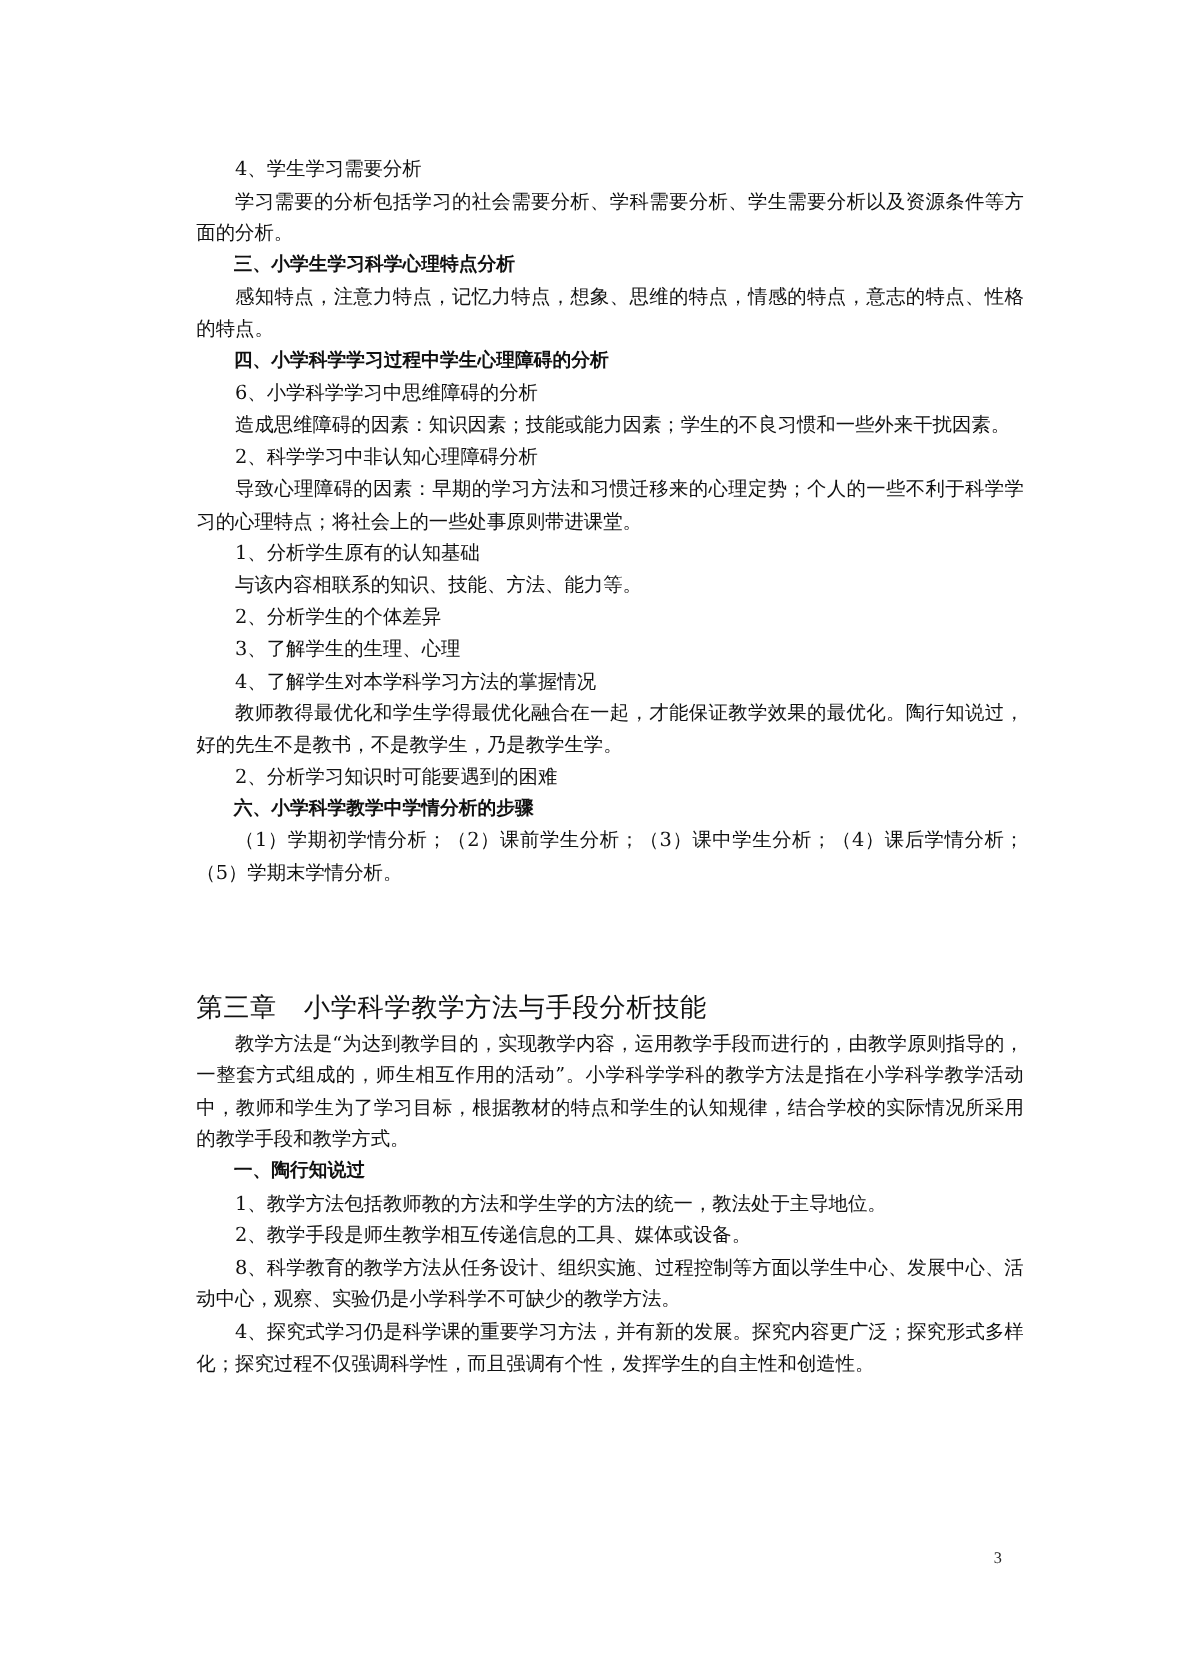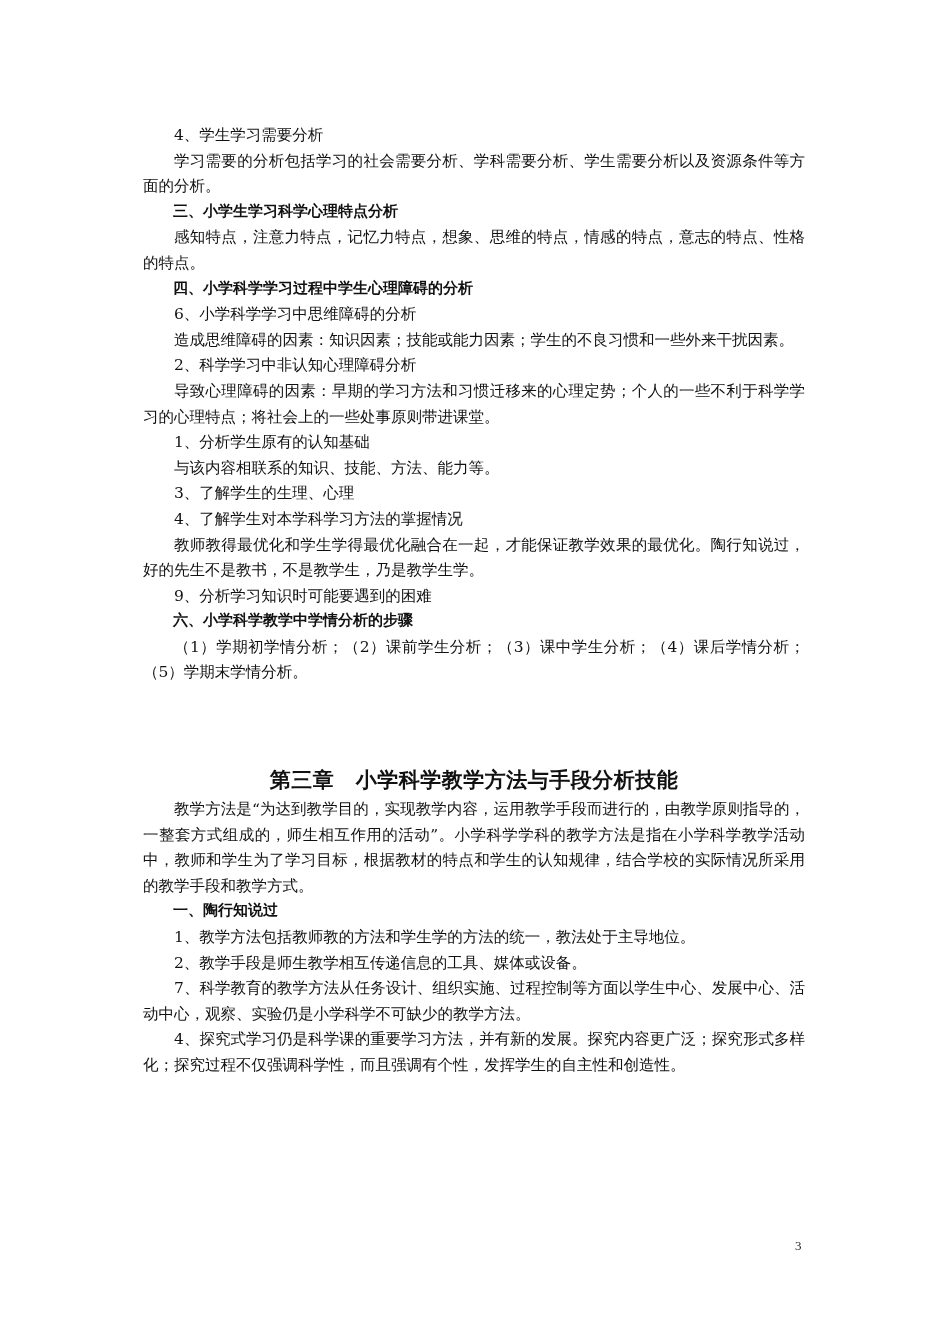--- a/index.html
+++ b/index.html
@@ -1,27 +1,27 @@
 <!DOCTYPE html>
 <html><head>
 <meta charset="utf-8">
 <style>
   html, body { margin: 0; padding: 0; background: #ffffff; }
   body { width: 950px; height: 1344px; position: relative; overflow: hidden; }
   .page {
-    position: absolute; left: 143px; top: 123px; width: 662px;
+    position: absolute; left: 157px; top: 123px; width: 662px;
     font-family: "DejaVu Serif", "Liberation Serif", serif;
     font-size: 15.5px; line-height: 25.6px; color: #111;
     text-align: justify;
   }
   .p { margin: 0; text-indent: 2em; }
-  .h { margin: 0; text-indent: 2em; font-weight: bold; font-family: Liberation Mono, monospace; font-size: 15px; }
+  .h { margin: 0; text-indent: 2em; font-weight: bold; font-family: Liberation Serif, serif; font-size: 15px; }
   .gap { height: 77px; }
   .chapter {
-    margin: 0; text-align: center; font-weight: bold;
+    margin: 0; font-weight: normal;
     font-family: "DejaVu Sans", "Liberation Sans", sans-serif;
     font-size: 21px; line-height: 34px; letter-spacing: 0.5px;
   }
   .pagenum {
     position: absolute; left: 795px; top: 1238px;
     font-family: "Liberation Serif", serif; font-size: 13px; color: #222;
   }
 </style>
 </head>
 <body>
@@ -31,31 +31,32 @@
   <p class="p">学习需要的分析包括学习的社会需要分析、学科需要分析、学生需要分析以及资源条件等方面的分析。</p>
   <p class="h">三、小学生学习科学心理特点分析</p>
   <p class="p">感知特点，注意力特点，记忆力特点，想象、思维的特点，情感的特点，意志的特点、性格的特点。</p>
   <p class="h">四、小学科学学习过程中学生心理障碍的分析</p>
   <p class="p">6、小学科学学习中思维障碍的分析</p>
   <p class="p">造成思维障碍的因素：知识因素；技能或能力因素；学生的不良习惯和一些外来干扰因素。</p>
   <p class="p">2、科学学习中非认知心理障碍分析</p>
   <p class="p">导致心理障碍的因素：早期的学习方法和习惯迁移来的心理定势；个人的一些不利于科学学习的心理特点；将社会上的一些处事原则带进课堂。</p>
   <p class="p">1、分析学生原有的认知基础</p>
   <p class="p">与该内容相联系的知识、技能、方法、能力等。</p>
+  <p class="p">2、分析学生的个体差异</p>
   <p class="p">3、了解学生的生理、心理</p>
   <p class="p">4、了解学生对本学科学习方法的掌握情况</p>
   <p class="p">教师教得最优化和学生学得最优化融合在一起，才能保证教学效果的最优化。陶行知说过，好的先生不是教书，不是教学生，乃是教学生学。</p>
-  <p class="p">9、分析学习知识时可能要遇到的困难</p>
+  <p class="p">2、分析学习知识时可能要遇到的困难</p>
   <p class="h">六、小学科学教学中学情分析的步骤</p>
   <p class="p">（1）学期初学情分析；（2）课前学生分析；（3）课中学生分析；（4）课后学情分析；（5）学期末学情分析。</p>
 
   <div class="gap"></div>
 
   <h2 class="chapter">第三章　小学科学教学方法与手段分析技能</h2>
   <p class="p">教学方法是“为达到教学目的，实现教学内容，运用教学手段而进行的，由教学原则指导的，一整套方式组成的，师生相互作用的活动”。小学科学学科的教学方法是指在小学科学教学活动中，教师和学生为了学习目标，根据教材的特点和学生的认知规律，结合学校的实际情况所采用的教学手段和教学方式。</p>
   <p class="h">一、陶行知说过</p>
   <p class="p">1、教学方法包括教师教的方法和学生学的方法的统一，教法处于主导地位。</p>
   <p class="p">2、教学手段是师生教学相互传递信息的工具、媒体或设备。</p>
-  <p class="p">7、科学教育的教学方法从任务设计、组织实施、过程控制等方面以学生中心、发展中心、活动中心，观察、实验仍是小学科学不可缺少的教学方法。</p>
+  <p class="p">8、科学教育的教学方法从任务设计、组织实施、过程控制等方面以学生中心、发展中心、活动中心，观察、实验仍是小学科学不可缺少的教学方法。</p>
   <p class="p">4、探究式学习仍是科学课的重要学习方法，并有新的发展。探究内容更广泛；探究形式多样化；探究过程不仅强调科学性，而且强调有个性，发挥学生的自主性和创造性。</p>
 </div>
 
 <div class="pagenum">3</div>
 
 </body></html>

